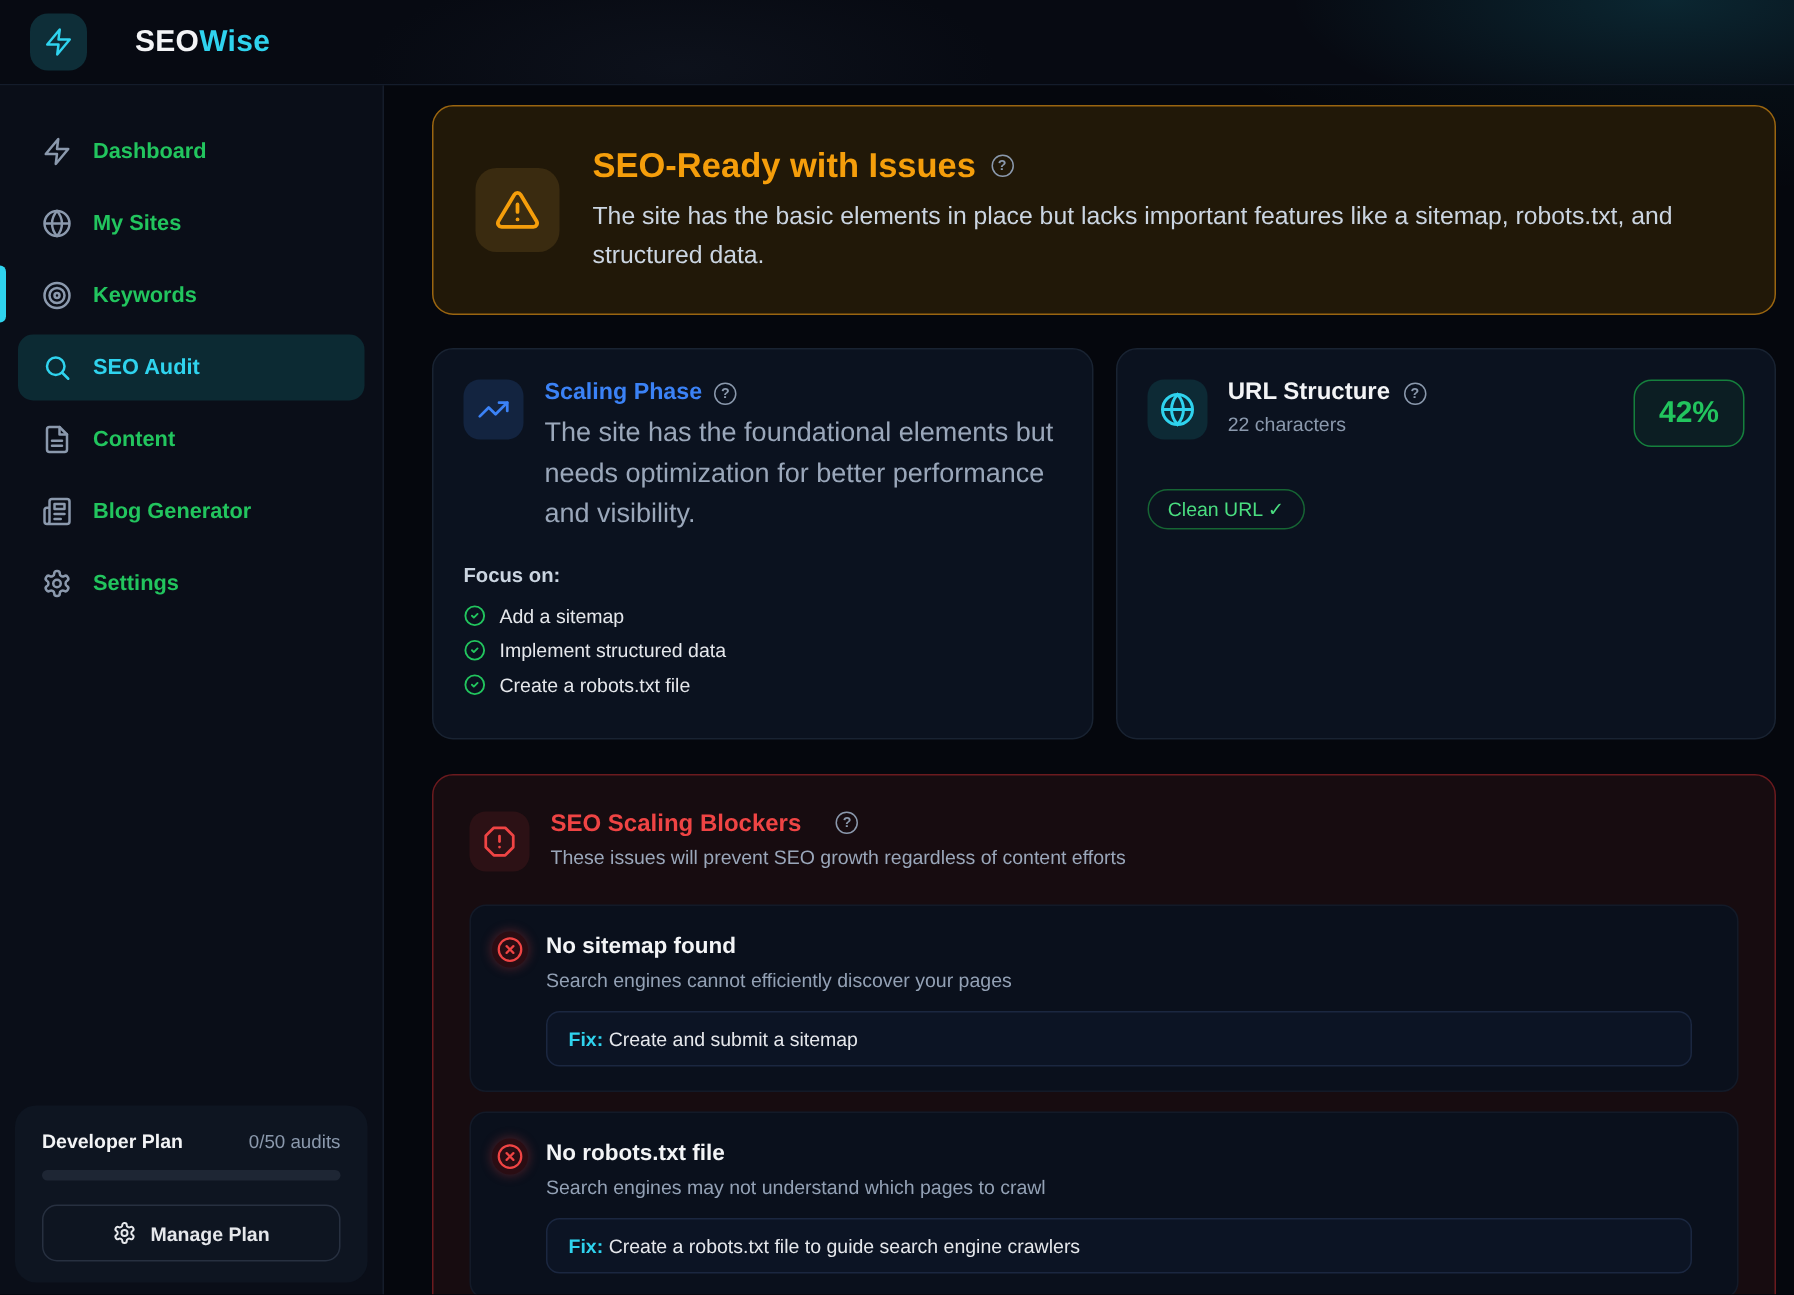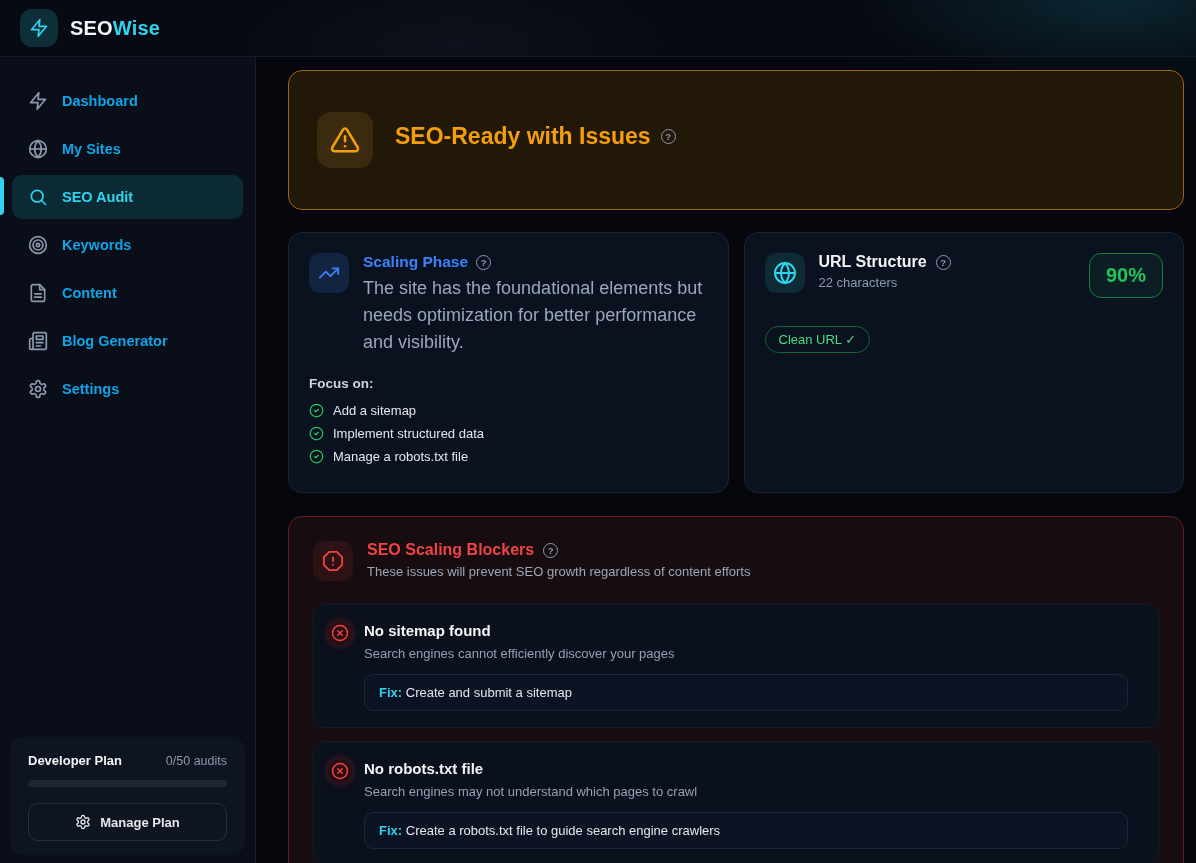--- a/index.html
+++ b/index.html
@@ -18,35 +18,35 @@
       radial-gradient(360px 120px at 93% 0%, rgba(34,211,238,0.14), transparent 70%),
       radial-gradient(300px 100px at 38% 80%, rgba(40,50,70,0.18), transparent 70%),
       #070a12;
     border-bottom:1px solid #141c2b;
   }
   .logo-box {
     width:38px; height:38px; border-radius:12px; background:#0e2e38;
     display:flex; align-items:center; justify-content:center; margin-right:12px;
   }
   .brand { font-size:20px; font-weight:bold; letter-spacing:.2px; }
-  .brand .b1 { color:#f3f4f6; }
+  .brand .b1 { color:#f3f4f6;margin-left:20px; }
   .brand .b2 { color:#2fd3ee; }
 
   
   .shell { flex:1; display:flex; min-height:0; }
 
   
   .sidebar {
     width:256px; flex:0 0 256px; background:#0a0e18; border-right:1px solid #151c2a;
     display:flex; flex-direction:column; position:relative; padding-top:22px;
   }
   .nav { display:flex; flex-direction:column; gap:4px; }
   .nav-item {
     display:flex; align-items:center; gap:14px; margin:0 12px; padding:12px 16px;
-    border-radius:10px; color:#0ea5e9; font-size:14.5px; font-weight:600; cursor:pointer;
+    border-radius:10px; color:#22c55e; font-size:14.5px; font-weight:600; cursor:pointer;
   }
   .nav-item .ni-icon { color:#8b99ad; }
   .nav-item.active { background:#0c2a33; color:#2fd3ee; }
   .nav-item.active .ni-icon { color:#2fd3ee; }
   .active-indicator {
     position:absolute; left:0; top:120px; width:4px; height:38px;
     background:#2fd3ee; border-radius:0 4px 4px 0;
   }
 
   .plan-box {
@@ -118,21 +118,21 @@
     display:inline-block; margin-top:28px; border:1px solid #166534; color:#4ade80;
     font-size:13px; padding:5px 13px; border-radius:999px;
   }
 
   
   .blockers {
     background:#170c10; border:1px solid #6b1a1e; border-radius:14px; padding:24px;
   }
   .blockers-head { display:flex; gap:14px; margin-bottom:22px; }
   .blocker-icon-box { background:rgba(239,68,68,0.10); color:#ef4444; }
-  .blockers-title-row { display:flex; align-items:center; gap:9px; margin-bottom:5px; }
+  .blockers-title-row { display:flex; gap:23px; margin-bottom:5px; }
   .blockers-title { font-size:16px; font-weight:bold; color:#ef4444; }
   .blockers-sub { font-size:13px; color:#9aa7ba; }
   .issue-list { display:flex; flex-direction:column; gap:13px; }
   .issue-card {
     background:#0a101c; border:1px solid #131a28; border-radius:11px; padding:15px 18px 16px 14px;
     display:flex; gap:12px;
   }
   .x-wrap {
     width:24px; height:24px; flex:0 0 24px; border-radius:50%; background:#2a0d13;
     box-shadow:0 0 8px rgba(239,68,68,0.35); display:flex; align-items:center; justify-content:center;
@@ -182,39 +182,39 @@
         <span class="ni-icon">
           <svg width="20" height="20" viewBox="0 0 24 24" fill="none" stroke="currentColor" stroke-width="2">
               <circle cx="12" cy="12" r="10"></circle>
               <path d="M2 12h20"></path>
               <path d="M12 2a15.3 15.3 0 0 1 4 10 15.3 15.3 0 0 1-4 10 15.3 15.3 0 0 1-4-10 15.3 15.3 0 0 1 4-10z"></path>
             </svg>
         </span>
         <span>My Sites</span>
       </div>
 
-      <div class="nav-item active">
-        <span class="ni-icon">
-          <svg width="20" height="20" viewBox="0 0 24 24" fill="none" stroke="currentColor" stroke-width="2" stroke-linecap="round">
-              <circle cx="11" cy="11" r="7"></circle>
-              <line x1="21" y1="21" x2="16.2" y2="16.2"></line>
-            </svg>
-        </span>
-        <span>SEO Audit</span>
-      </div>
-
       <div class="nav-item">
         <span class="ni-icon">
           <svg width="20" height="20" viewBox="0 0 24 24" fill="none" stroke="currentColor" stroke-width="2">
               <circle cx="12" cy="12" r="10"></circle>
               <circle cx="12" cy="12" r="6"></circle>
               <circle cx="12" cy="12" r="2"></circle>
             </svg>
         </span>
         <span>Keywords</span>
+      </div>
+
+      <div class="nav-item active">
+        <span class="ni-icon">
+          <svg width="20" height="20" viewBox="0 0 24 24" fill="none" stroke="currentColor" stroke-width="2" stroke-linecap="round">
+              <circle cx="11" cy="11" r="7"></circle>
+              <line x1="21" y1="21" x2="16.2" y2="16.2"></line>
+            </svg>
+        </span>
+        <span>SEO Audit</span>
       </div>
 
       <div class="nav-item">
         <span class="ni-icon">
           <svg width="20" height="20" viewBox="0 0 24 24" fill="none" stroke="currentColor" stroke-width="2" stroke-linecap="round" stroke-linejoin="round">
               <path d="M14 2H6a2 2 0 0 0-2 2v16a2 2 0 0 0 2 2h12a2 2 0 0 0 2-2V8z"></path>
               <polyline points="14 2 14 8 20 8"></polyline>
               <line x1="16" y1="13" x2="8" y2="13"></line>
               <line x1="16" y1="17" x2="8" y2="17"></line>
             </svg>
@@ -275,20 +275,21 @@
               <line x1="12" y1="9" x2="12" y2="13"></line>
               <line x1="12" y1="17" x2="12.01" y2="17"></line>
             </svg>
         </span>
       </div>
       <div>
         <div class="banner-title-row">
           <span class="banner-title">SEO-Ready with Issues</span>
           <span class="help-icon">?</span>
         </div>
+        <div class="banner-desc">The site has the basic elements in place but lacks important features like a sitemap, robots.txt, and structured data.</div>
       </div>
     </div>
 
     <div class="cards-row">
 
       <div class="card">
         <div class="card-head">
           <div class="sq-icon phase-icon-box">
             <span>
               <svg width="22" height="22" viewBox="0 0 24 24" fill="none" stroke="currentColor" stroke-width="2" stroke-linecap="round" stroke-linejoin="round">
@@ -326,21 +327,21 @@
               </span>
               <span>Implement structured data</span>
             </div>
             <div class="focus-item">
               <span class="ck">
                 <svg width="15" height="15" viewBox="0 0 24 24" fill="none" stroke="currentColor" stroke-width="2" stroke-linecap="round" stroke-linejoin="round">
                     <circle cx="12" cy="12" r="10"></circle>
                     <path d="m9 12 2 2 4-4"></path>
                   </svg>
               </span>
-              <span>Manage a robots.txt file</span>
+              <span>Create a robots.txt file</span>
             </div>
           </div>
         </div>
       </div>
 
       <div class="card">
         <div class="url-head">
           <div class="sq-icon url-icon-box">
             <span>
               <svg width="24" height="24" viewBox="0 0 24 24" fill="none" stroke="currentColor" stroke-width="2">
@@ -350,21 +351,21 @@
                 </svg>
             </span>
           </div>
           <div>
             <div class="url-title-row">
               <span class="url-title">URL Structure</span>
               <span class="help-icon">?</span>
             </div>
             <div class="url-sub">22 characters</div>
           </div>
-          <div class="score-badge">90%</div>
+          <div class="score-badge">42%</div>
         </div>
         <span class="clean-pill">Clean URL ✓</span>
       </div>
     </div>
 
     <div class="blockers">
       <div class="blockers-head">
         <div class="sq-icon blocker-icon-box">
           <span>
             <svg width="22" height="22" viewBox="0 0 24 24" fill="none" stroke="currentColor" stroke-width="2" stroke-linecap="round" stroke-linejoin="round">

